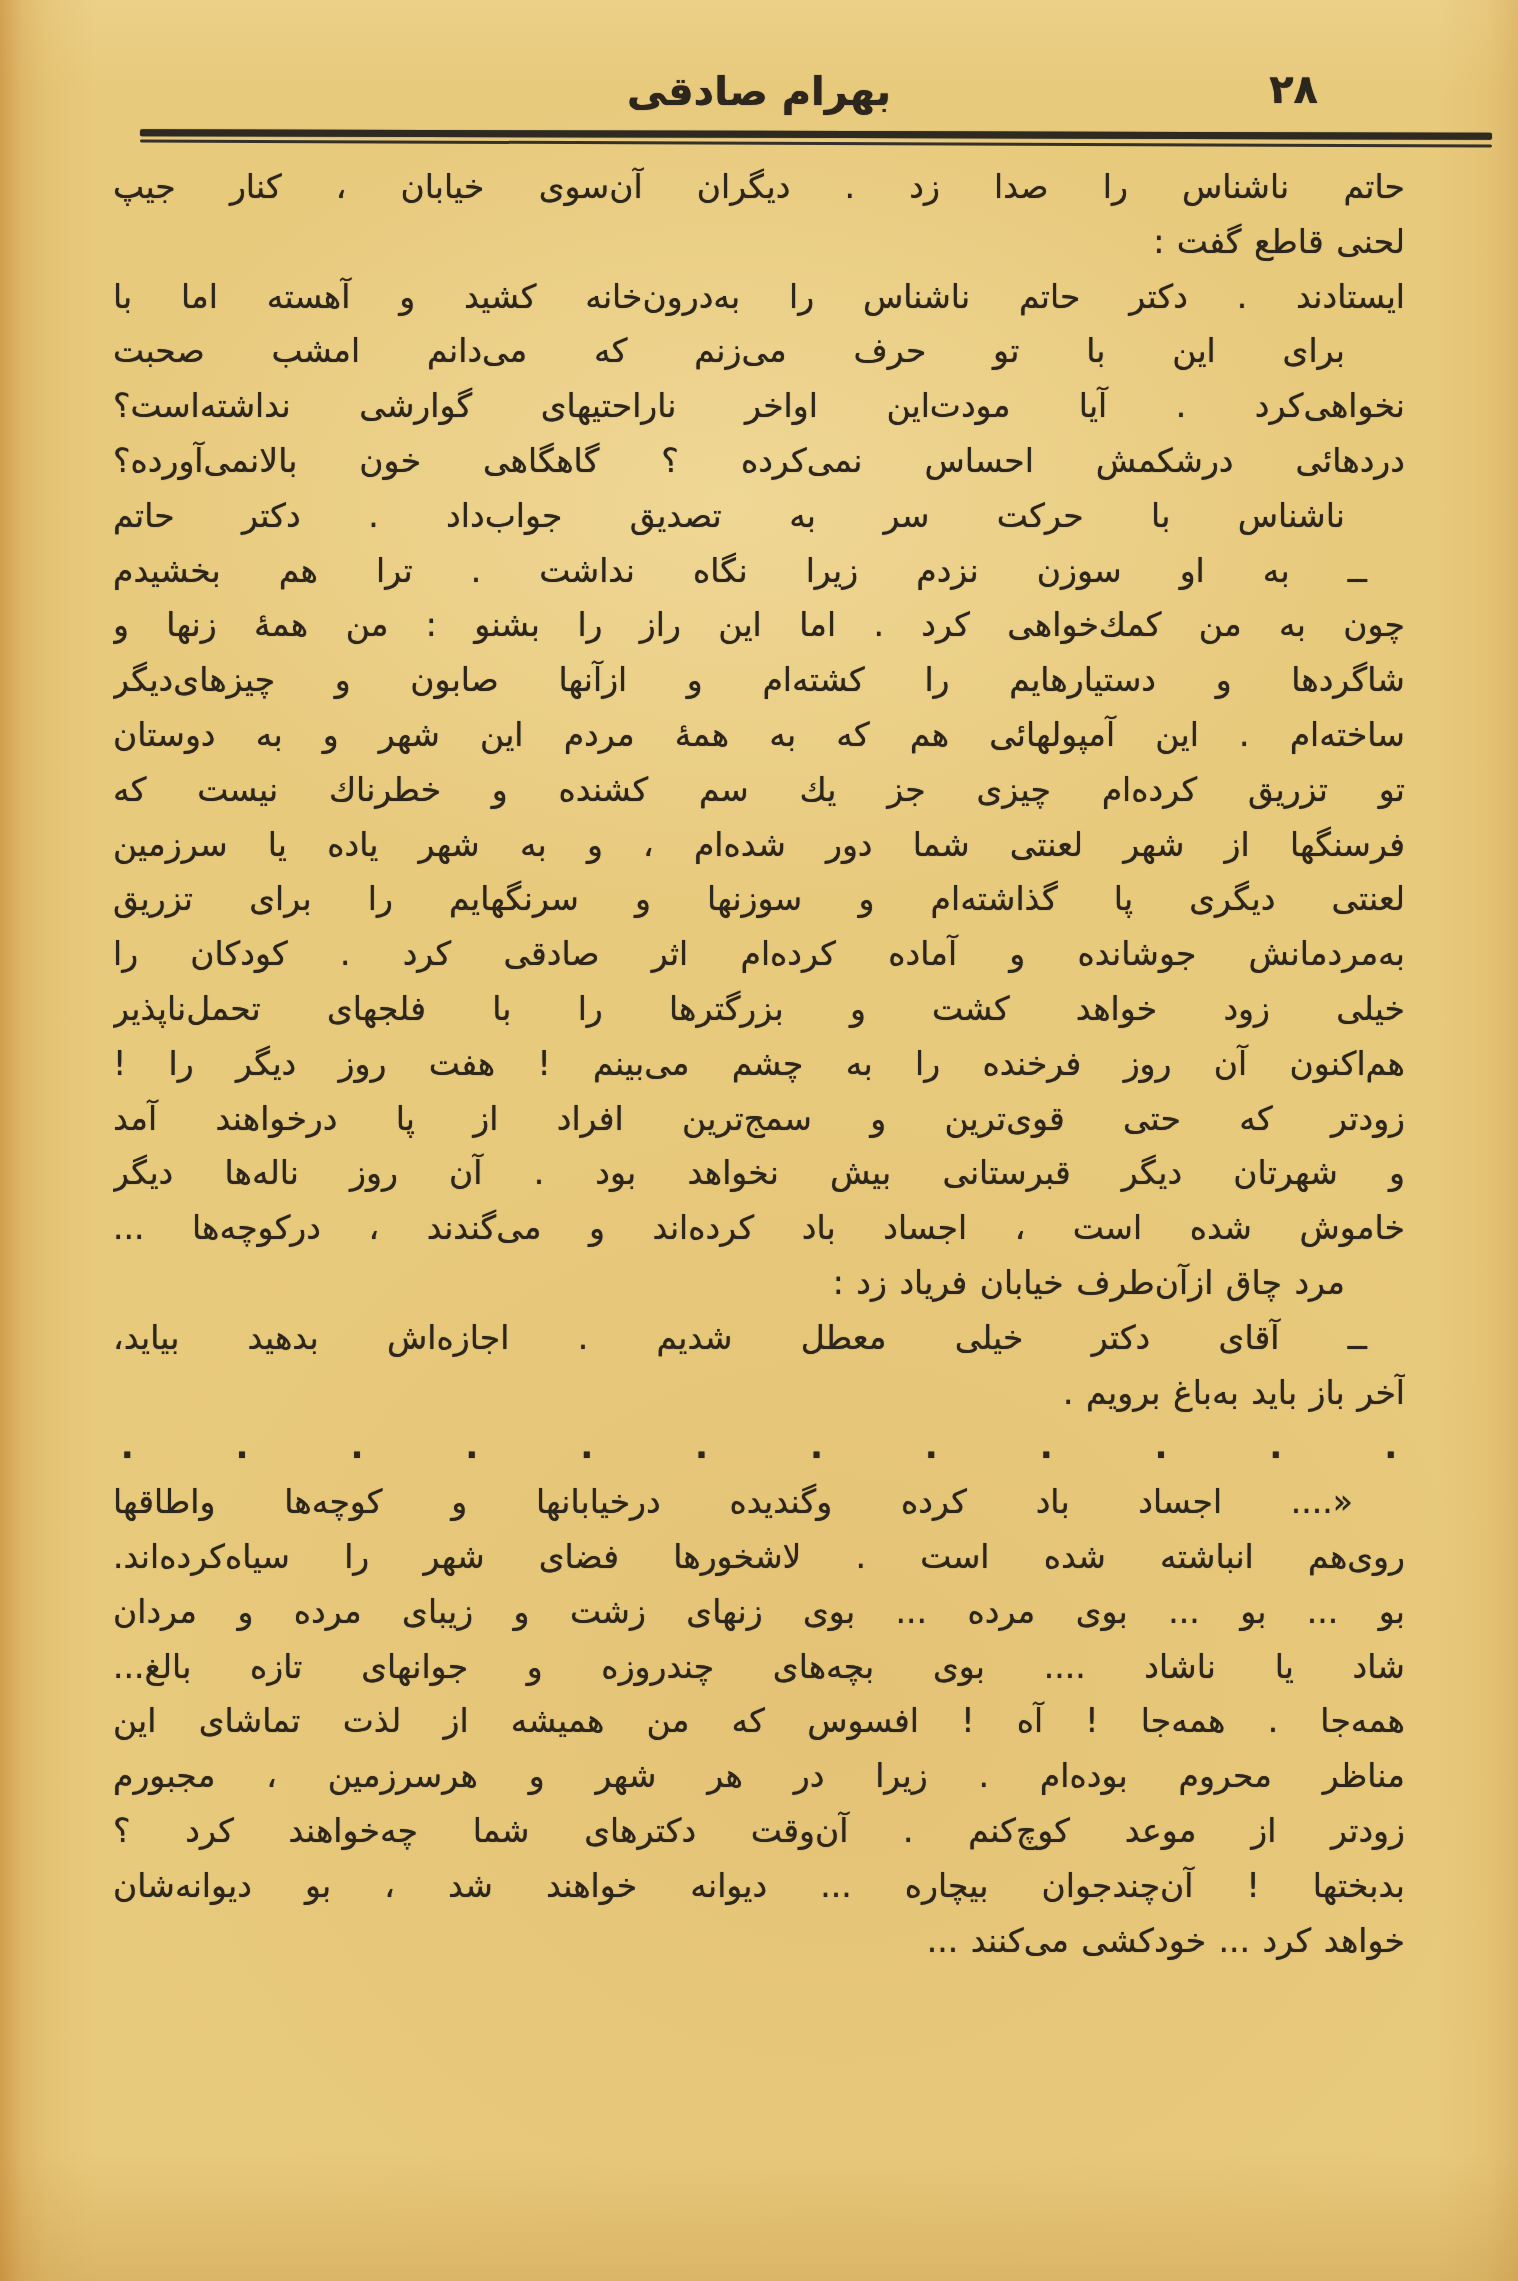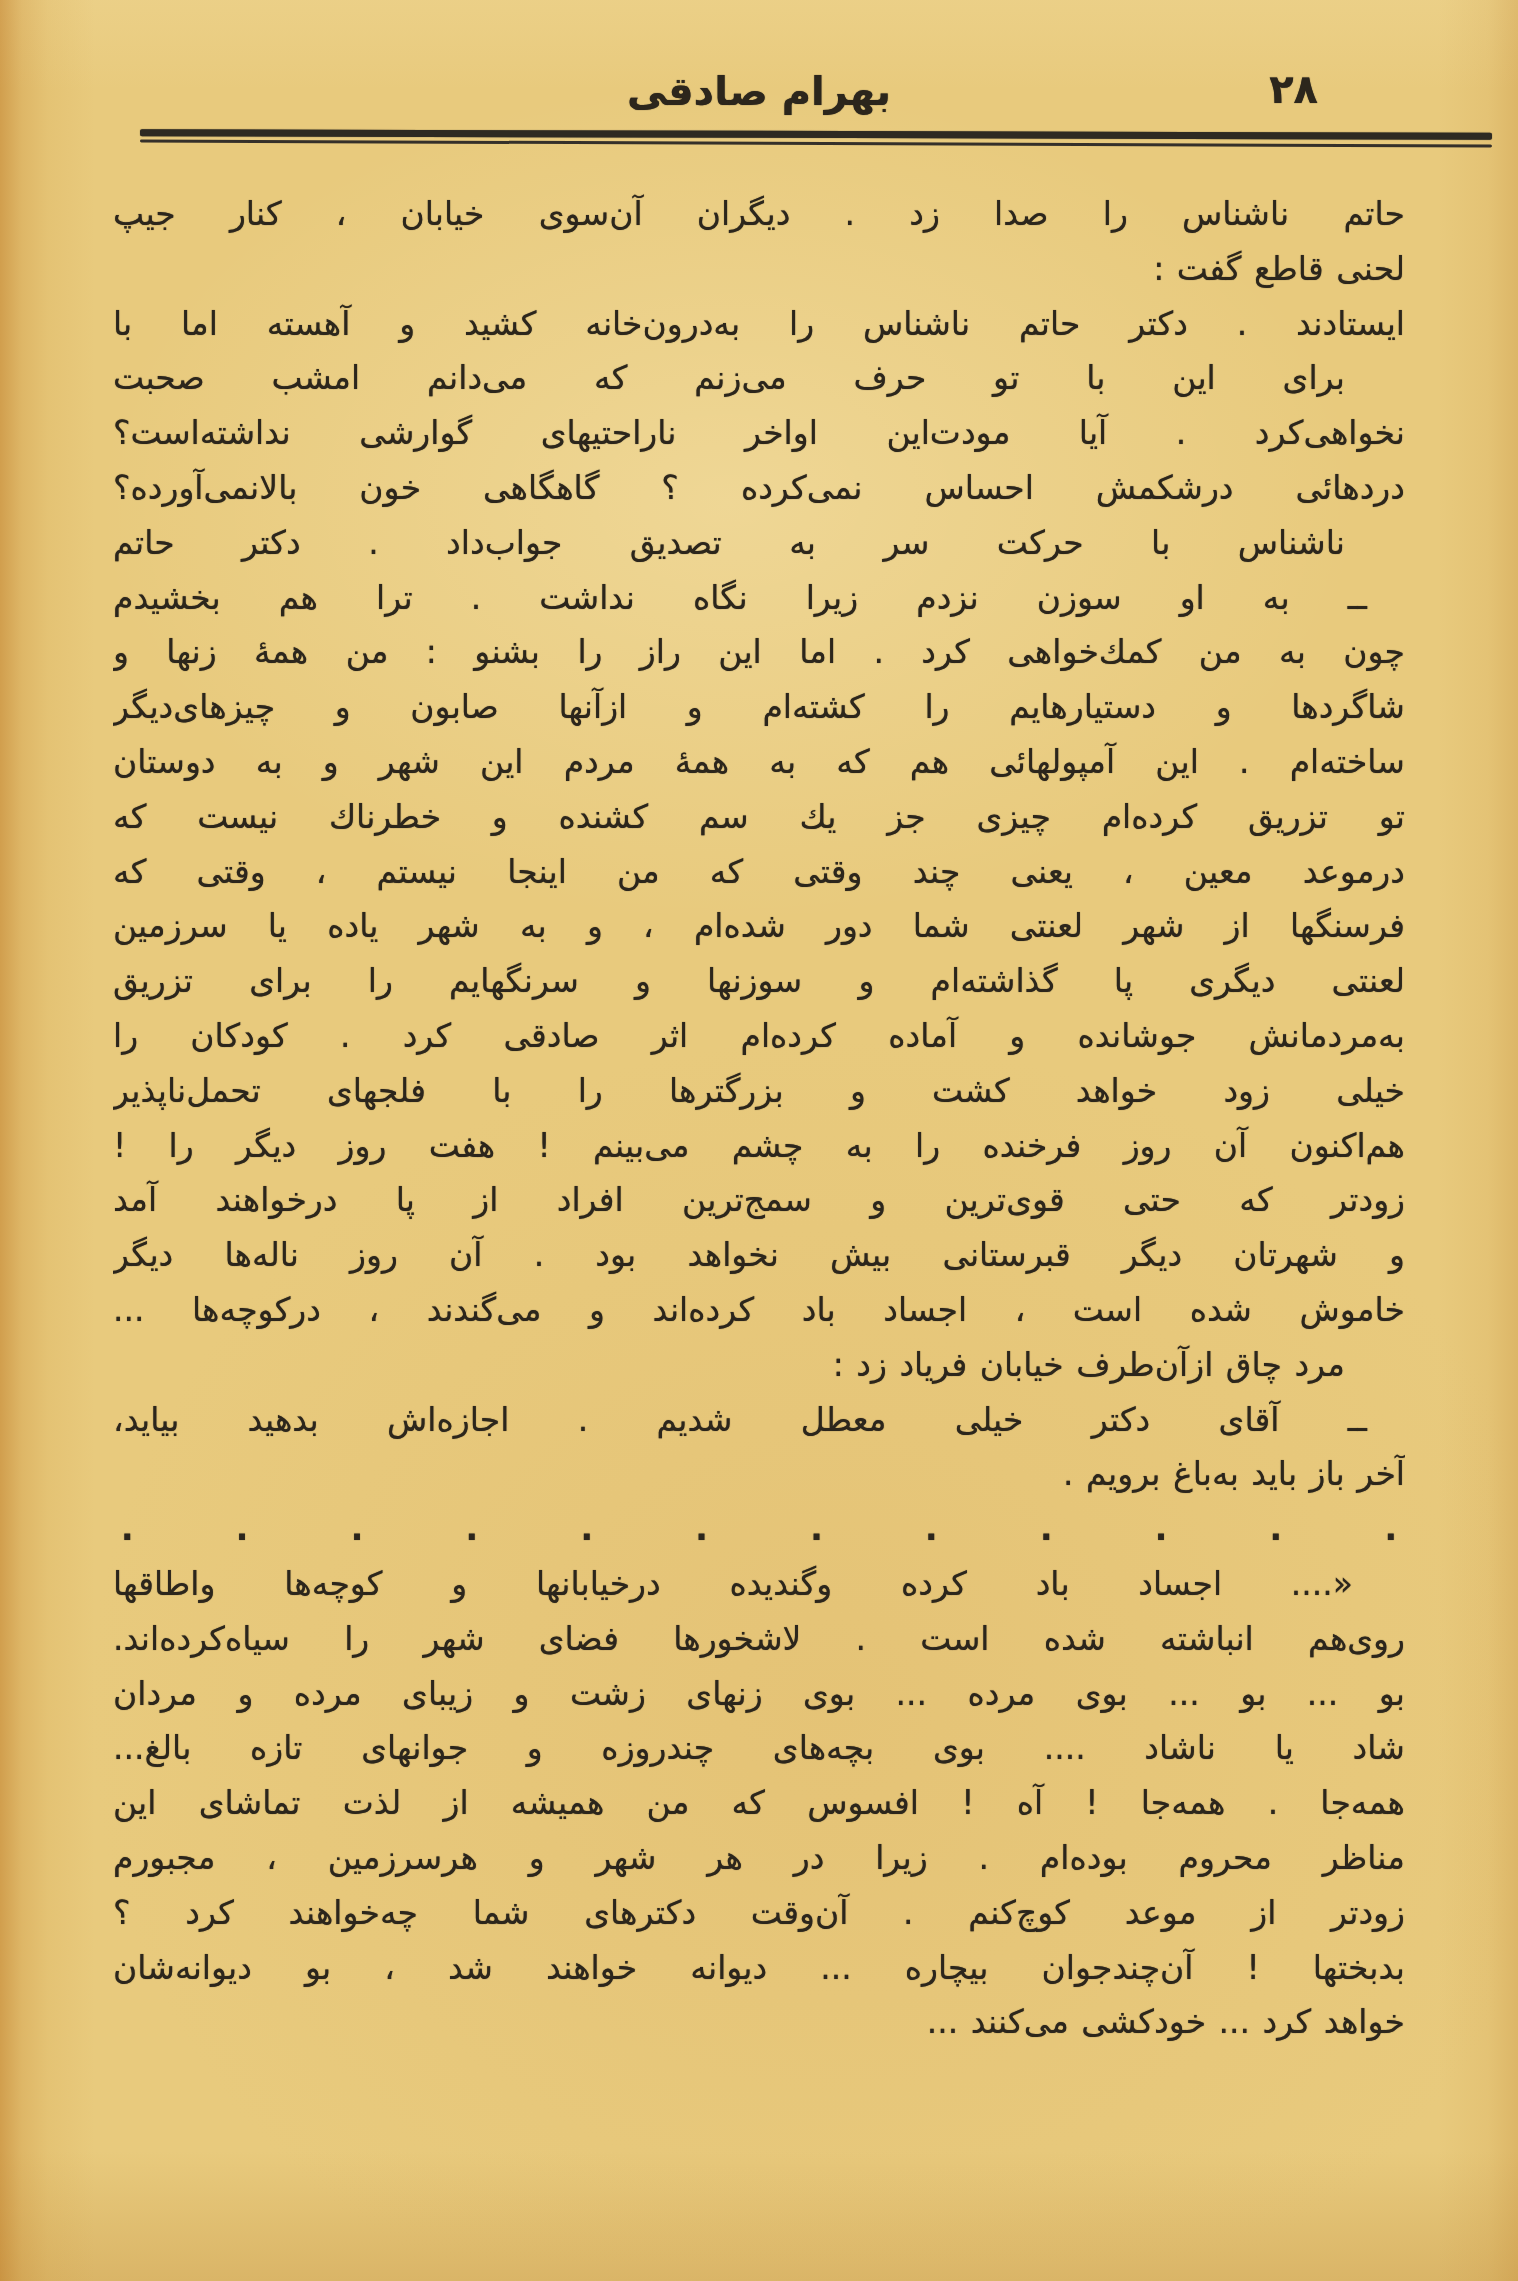--- a/index.html
+++ b/index.html
@@ -41,21 +41,21 @@
     left:140px;
     width:1352px;
     top:131px;
     height:16px;
     transform:rotate(0.15deg);
   }
   .rule .thick{height:7px;background:#2e2a22;border-radius:2px;box-shadow:0 0 1px rgba(46,42,34,.8);}
   .rule .thin{height:3px;background:#35302a;margin-top:4px;border-radius:2px;transform:rotate(0.06deg);}
   .body-text{
     position:absolute;
-    top:187px;
+    top:160px;
     right:113px;
     width:1292px;
     direction:rtl;
     font-size:33px;
     line-height:54.8px;
     text-shadow:0 0 1px rgba(44,38,28,0.75);
     word-spacing:2px;
   }
   .line{
     height:54.8px;
@@ -96,21 +96,20 @@
       <div class="line just">ایستادند . دکتر حاتم ناشناس را به‌درون‌خانه کشید و آهسته اما با</div>
       <div class="line just" style="padding-right: 60px;">برای این با تو حرف می‌زنم که می‌دانم امشب صحبت</div>
       <div class="line just">نخواهی‌کرد . آیا مودت‌این اواخر ناراحتیهای گوارشی نداشته‌است؟</div>
       <div class="line just">دردهائی درشکمش احساس نمی‌کرده ؟ گاهگاهی خون بالانمی‌آورده؟</div>
       <div class="line just" style="padding-right: 60px;">ناشناس با حرکت سر به تصدیق جواب‌داد . دکتر حاتم</div>
       <div class="line just" style="padding-right: 38px;">ــ به او سوزن نزدم زیرا نگاه نداشت . ترا هم بخشیدم</div>
       <div class="line just">چون به من کمك‌خواهی کرد . اما این راز را بشنو : من همهٔ زنها و</div>
       <div class="line just">شاگردها و دستیارهایم را کشته‌ام و ازآنها صابون و چیزهای‌دیگر</div>
       <div class="line just">ساخته‌ام . این آمپولهائی هم که به همهٔ مردم این شهر و به دوستان</div>
       <div class="line just">تو تزریق کرده‌ام چیزی جز یك سم کشنده و خطرناك نیست که</div>
-      <div class="line just">درموعد معین ، یعنی چند وقتی که من اینجا نیستم ، وقتی که</div>
       <div class="line just">فرسنگها از شهر لعنتی شما دور شده‌ام ، و به شهر یاده یا سرزمین</div>
       <div class="line just">لعنتی دیگری پا گذاشته‌ام و سوزنها و سرنگهایم را برای تزریق</div>
       <div class="line just">به‌مردمانش جوشانده و آماده کرده‌ام اثر صادقی کرد . کودکان را</div>
       <div class="line just">خیلی زود خواهد کشت و بزرگترها را با فلجهای تحمل‌ناپذیر</div>
       <div class="line just">هم‌اکنون آن روز فرخنده را به چشم می‌بینم ! هفت روز دیگر را !</div>
       <div class="line just">زودتر که حتی قوی‌ترین و سمج‌ترین افراد از پا درخواهند آمد</div>
       <div class="line just">و شهرتان دیگر قبرستانی بیش نخواهد بود . آن روز ناله‌ها دیگر</div>
       <div class="line just">خاموش شده است ، اجساد باد کرده‌اند و می‌گندند ، درکوچه‌ها ...</div>
       <div class="line end" style="padding-right: 60px;">مرد چاق ازآن‌طرف خیابان فریاد زد :</div>
       <div class="line just" style="padding-right: 38px;">ــ آقای دکتر خیلی معطل شدیم . اجازه‌اش بدهید بیاید،</div>

